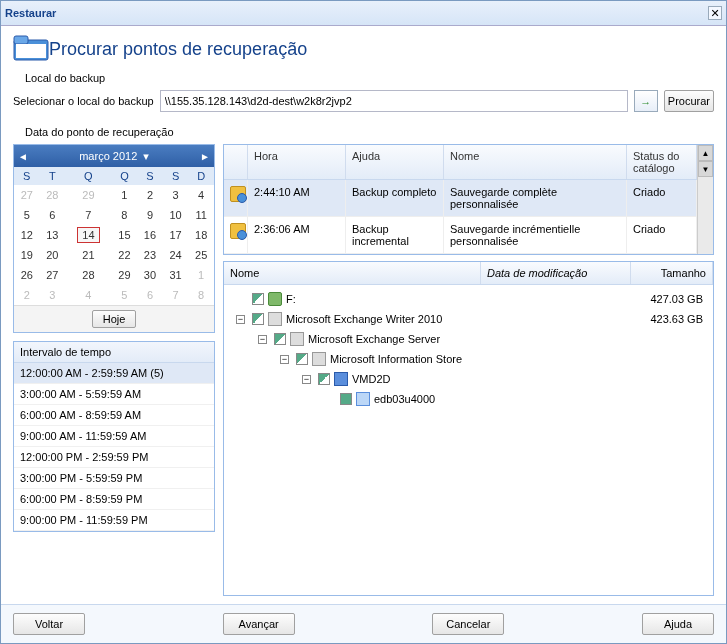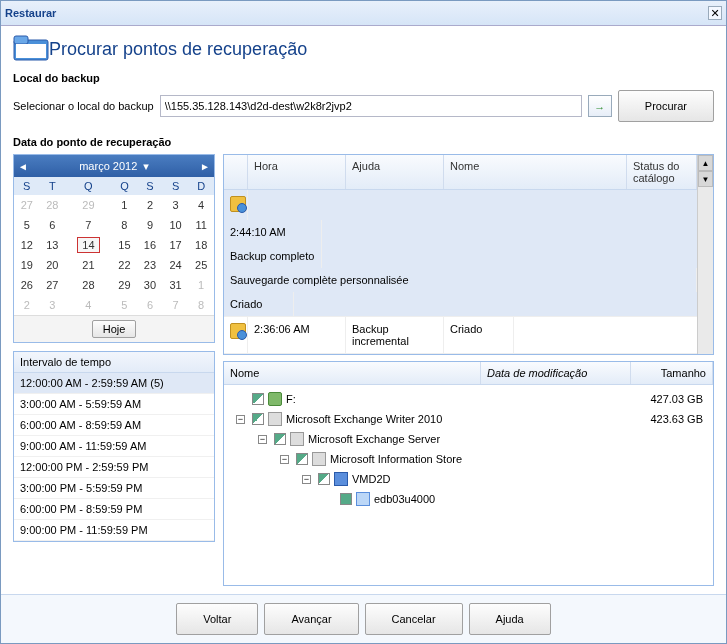--- a/index.html
+++ b/index.html
@@ -4,26 +4,26 @@
 <style>
 * { box-sizing: border-box; margin: 0; padding: 0; font-family: Tahoma, Arial, sans-serif; font-size: 11px; }
 body { background: #fff; width: 727px; height: 644px; overflow: hidden; border: 1px solid #7a9ac0; display: flex; flex-direction: column; }
 .titlebar { background: linear-gradient(to bottom, #e8f0fb, #d6e5f7); height: 20px; display: flex; align-items: center; padding: 12px 4px; border-bottom: 1px solid #aac; }
 .titlebar .title { color: #15428b; font-weight: bold; flex: 1; }
 .titlebar .close { width: 14px; height: 14px; border: 1px solid #9ab; background: #f4f8ff; display: flex; align-items: center; justify-content: center; cursor: pointer; }
 .content { flex: 1; padding: 8px 12px; overflow: hidden; display: flex; flex-direction: column; }
 .header-row { display: flex; align-items: center; gap: 0; margin-bottom: 4px; }
 .folder-icon { width: 36px; height: 28px; }
 .header-title { font-size: 18px; color: #15428b; }
-.section-label { font-weight: bold; margin: 4px 0 6px; }
+.section-label { font-weight: normal; margin: 4px 12px 6px; }
 .loc-row { display: flex; align-items: center; gap: 6px; margin-bottom: 10px; }
 .loc-label { white-space: nowrap; }
 .loc-input { flex: 1; height: 22px; border: 1px solid #b5b8c8; padding: 0 4px; background: #fff; }
 .go-btn { width: 24px; height: 22px; border: 1px solid #9ab; background: linear-gradient(#fff,#e7eef8); display:flex;align-items:center;justify-content:center;cursor:pointer;}
-.browse-btn, .footer-btn { height: 32px; padding: 0 26px; border: 1px solid #a0a0a0; background: linear-gradient(#fdfdfd,#e6e6e6); cursor: pointer; border-radius:2px;}
+.browse-btn, .footer-btn { height: 22px; padding: 0 3px; border: 1px solid #a0a0a0; background: linear-gradient(#fdfdfd,#e6e6e6); cursor: pointer; border-radius:2px;}
 .main { display:flex; gap:8px; flex:1; min-height:0;}
 .left-col { width:202px; display:flex; flex-direction:column; gap:8px;}
 .right-col { flex:1; display:flex; flex-direction:column; gap:6px; min-width:0;}
 .calendar { border:1px solid #99bbe8; }
 .cal-head { background: linear-gradient(#4a7dc1,#2f5fa6); color:#fff; text-align:center; height:22px; display:flex; align-items:center; justify-content:center; gap:6px; position:relative;}
 .cal-head .arrow { position:absolute; color:#fff; font-size:10px; cursor:pointer;}
 .cal-head .arrow.left{left:4px;} .cal-head .arrow.right{right:4px;}
 .cal-grid table{width:100%; border-collapse:collapse;}
 .cal-grid th{background:#dfeaf8; color:#15428b; padding:3px 0; font-weight:normal;}
 .cal-grid td{text-align:center; padding:4px 0; color:#333;}
@@ -40,41 +40,41 @@
 .grid-head{background:linear-gradient(#f9fbfe,#e3ecf8); border-bottom:1px solid #c8d8ee;}
 .grid-head .cell{padding:5px 6px; border-right:1px solid #d0dcee; color:#333;}
 .grid-row .cell{padding:6px 6px; border-right:1px solid #eee;}
 .grid-body{overflow-y:auto;}
 .grid .c-icon{width:24px;}
 .grid .c-time{width:98px;}
 .grid .c-type{width:98px;}
 .grid .c-name{flex:1;}
 .grid .c-status{width:70px;}
 .grid-row{border-bottom:1px solid #eee;}
-.grid-row.sel{background:#dfe8f6;flex-direction:column;}
+.grid-row.sel{background:#dfe8f6;}
 .tree-panel{flex:1; border:1px solid #99bbe8; display:flex; flex-direction:column; min-height:0;}
 .tree-head{display:flex; background:linear-gradient(#f9fbfe,#e3ecf8); border-bottom:1px solid #c8d8ee;}
 .tree-head .tc{padding:5px 6px; border-right:1px solid #d0dcee;}
 .tc-name{flex:1;} .tc-date{width:150px;font-style:italic;} .tc-size{width:82px; text-align:right;}
 .tree-body{flex:1; overflow:auto; padding:4px 0;}
 .tree-row{display:flex; align-items:center; padding:3px 4px;}
 .tree-row .tname{flex:1; display:flex; align-items:center; gap:4px;}
 .tree-row .tsize{width:82px; text-align:right; padding-right:6px;}
 .tree-row .tdate{width:150px;}
 .toggle{display:inline-block; width:9px; height:9px; border:1px solid #888; line-height:7px; text-align:center; font-size:9px; margin-right:3px; cursor:pointer;}
 .ck{display:inline-block; width:12px; height:12px; border:1px solid #888; background:#fff;}
 .ck.half{background:linear-gradient(135deg,#5a8 50%,#fff 50%);}
 .ic{display:inline-block; width:14px; height:14px;}
 .ic.drive{background:#7fb96a;border:1px solid #4a8a3a;border-radius:2px;}
 .ic.ex{background:#ddd;border:1px solid #999;}
 .ic.node{background:#5a8edc;border:1px solid #2a5aaa;}
 .ic.db{background:#bcd7f7;border:1px solid #5a8edc;}
 .bk-icon{display:inline-block;width:16px;height:16px;background:#f0c040;border:1px solid #c09020;border-radius:2px;position:relative;}
 .bk-icon::after{content:"";position:absolute;right:-2px;bottom:-2px;width:8px;height:8px;background:#4a90d9;border-radius:50%;border:1px solid #2a5aaa;}
-.footer{border-top:1px solid #c8d8ee; padding:8px 12px; display:flex; justify-content:center; gap:6px; background:#f4f8fd;}
+.footer{border-top:1px solid #c8d8ee; padding:8px 12px; display:flex; justify-content:space-between; gap:6px; background:#f4f8fd;}
 .footer-btn{min-width:72px;}
 .scroll-strip{width:16px;background:#eaeaea;border-left:1px solid #ccc;}
 .grid-wrap{display:flex;}
 .grid-body-wrap{flex:1;}
 .sb-arrow{height:16px;background:#d8d8d8;border:1px solid #bbb;display:flex;align-items:center;justify-content:center;font-size:8px;}
 </style>
 </head>
 <body>
 
 <div class="titlebar">
@@ -225,20 +225,21 @@
                   <div class="cell c-icon"><span class="bk-icon"></span></div>
                   <div class="cell c-time">2:44:10 AM</div>
                   <div class="cell c-type">Backup completo</div>
                   <div class="cell c-name">Sauvegarde complète personnalisée</div>
                   <div class="cell c-status">Criado</div>
                 </div>
                 <div class="grid-row">
                   <div class="cell c-icon"><span class="bk-icon"></span></div>
                   <div class="cell c-time">2:36:06 AM</div>
                   <div class="cell c-type">Backup incremental</div>
+                  <div class="cell c-name">Sauvegarde incrémentielle personnalisée</div>
                   <div class="cell c-status">Criado</div>
                 </div>
               </div>
           </div>
           <div class="scroll-strip">
             <div class="sb-arrow">▲</div>
             <div style="flex:1"></div>
             <div class="sb-arrow">▼</div>
           </div>
         </div>

